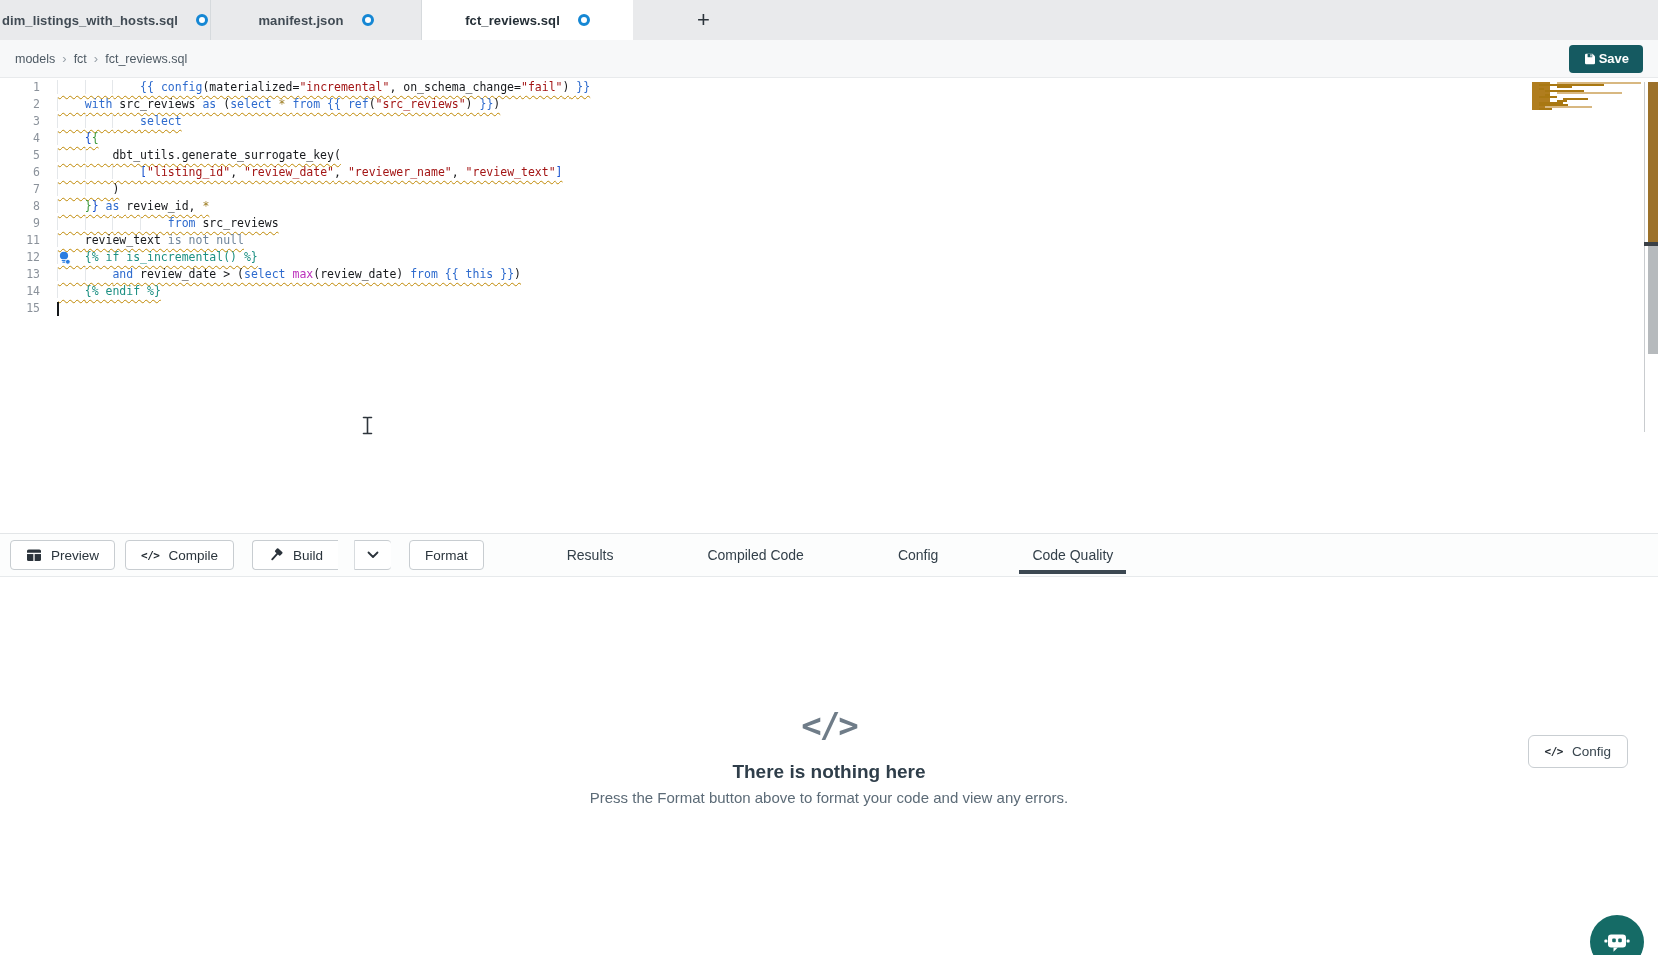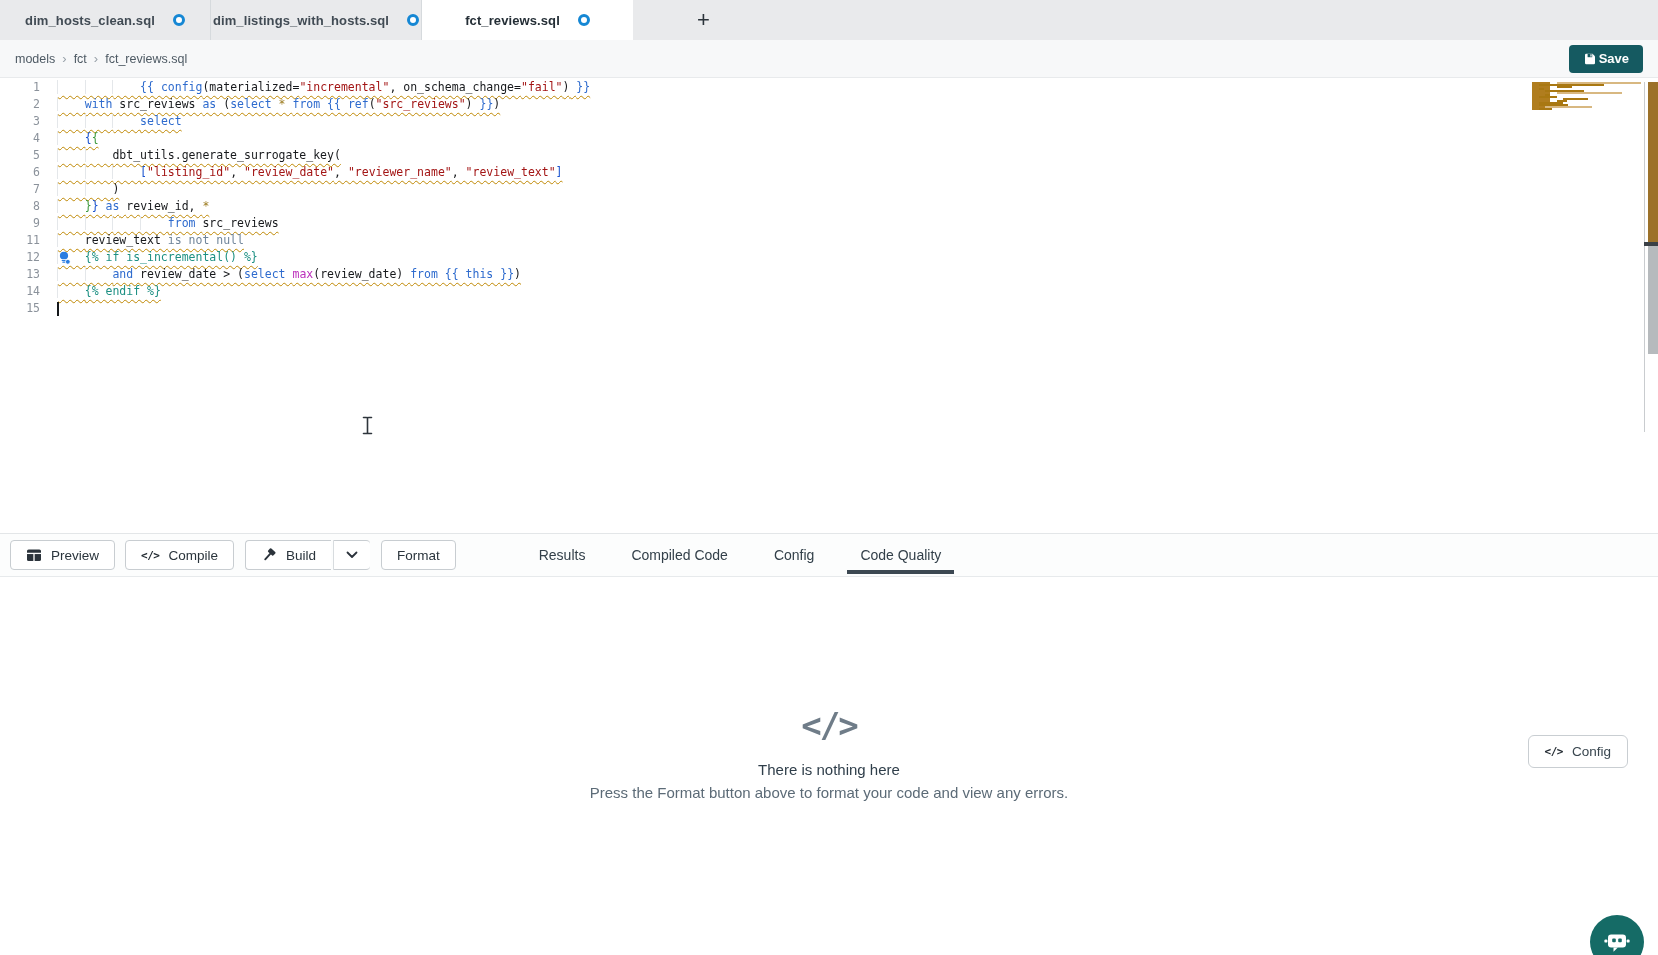--- a/index.html
+++ b/index.html
@@ -58,58 +58,58 @@
 
   .ibeam { position:absolute; left:362px; top:338px; }
 
   
   .toolbar { height:44px; border-top:1px solid #e3e6e8; border-bottom:1px solid #e7eaec;
              background:#fcfdfd; display:flex; align-items:center; padding-left:10px; }
   .tbtn { display:flex; align-items:center; gap:9px; height:30px; padding:0 15px;
           background:#fff; border:1px solid #c8cdd1; border-radius:4px; cursor:pointer;
           font-family:inherit; font-size:13.5px; color:#2a343c; margin-right:10px; }
   .split { display:flex; margin-right:10px; }
-  .split .tbtn { margin:1px; border-radius:4px 0 0 4px; border-right:none; }
+  .split .tbtn { margin:8px; border-radius:4px 0 0 4px; border-right:none; }
   .split .tbtn.dd { border-radius:0 4px 4px 0; border-left:1px solid #d8dcdf; padding:0 12px; }
   .code-ic { font-family:"DejaVu Sans Mono", monospace; font-weight:700; font-size:11px;
              color:#242c33; letter-spacing:-.5px; }
-  .ptabs { display:flex; margin-left:50px; height:100%; align-items:center; }
+  .ptabs { display:flex; margin-left:50px; height:100%; align-items:center;gap:48px; }
   .ptab { position:relative; height:100%; display:flex; align-items:center;
           padding:0 13px; margin:0 10px; font-size:14px; color:#33404a; cursor:pointer; }
   .ptab.active::after { content:""; position:absolute; left:0; right:0; bottom:2px;
                         height:4px; background:#3c4852; }
 
   
   .panel { position:relative; height:378px; background:#fff; }
   .configbtn { position:absolute; top:30px; right:30px; display:flex; align-items:center;
                gap:9px; height:33px; padding:0 16px; background:#fff; border:1px solid #c9ced2;
                border-radius:6px; font-family:inherit; font-size:13.5px; color:#39464f;
                cursor:pointer; }
   .empty { margin-top:128px; display:flex; flex-direction:column; align-items:center; gap:6px; }
   .empty-ic { font-family:"DejaVu Sans Mono", monospace; font-weight:700; font-size:34px;
               color:#6f7c88; letter-spacing:-2px; margin-bottom:10px; }
-  .empty-title { font-size:15px; font-weight:400; color:#2f3e4a; }
+  .empty-title { font-size:19px; font-weight:700; color:#2f3e4a; }
   .empty-sub { font-size:15px; color:#5c6b77; }
 
   
   .fab { position:absolute; left:1590px; top:915px; width:54px; height:54px; border-radius:50%;
          background:var(--fab,#156b66); display:flex; align-items:center; justify-content:center;
          cursor:pointer; z-index:5; }
 </style>
 </head>
 <body>
 
 <div class="tabbar">
   <div id="file-tabs" style="display:flex;">
       <div class="ftab">
-        <span class="ftab-label">dim_hosts_clean.sql</span>
+        <span class="ftab-label">dim_listings_with_hosts.sql</span>
         <span class="dot"></span>
       </div>
       <div class="ftab">
-        <span class="ftab-label">dim_listings_with_hosts.sql</span>
+        <span class="ftab-label">manifest.json</span>
         <span class="dot"></span>
       </div>
       <div class="ftab active">
         <span class="ftab-label">fct_reviews.sql</span>
         <span class="dot"></span>
       </div>
     </div>
   <div class="newtab">+</div>
 </div>
 

